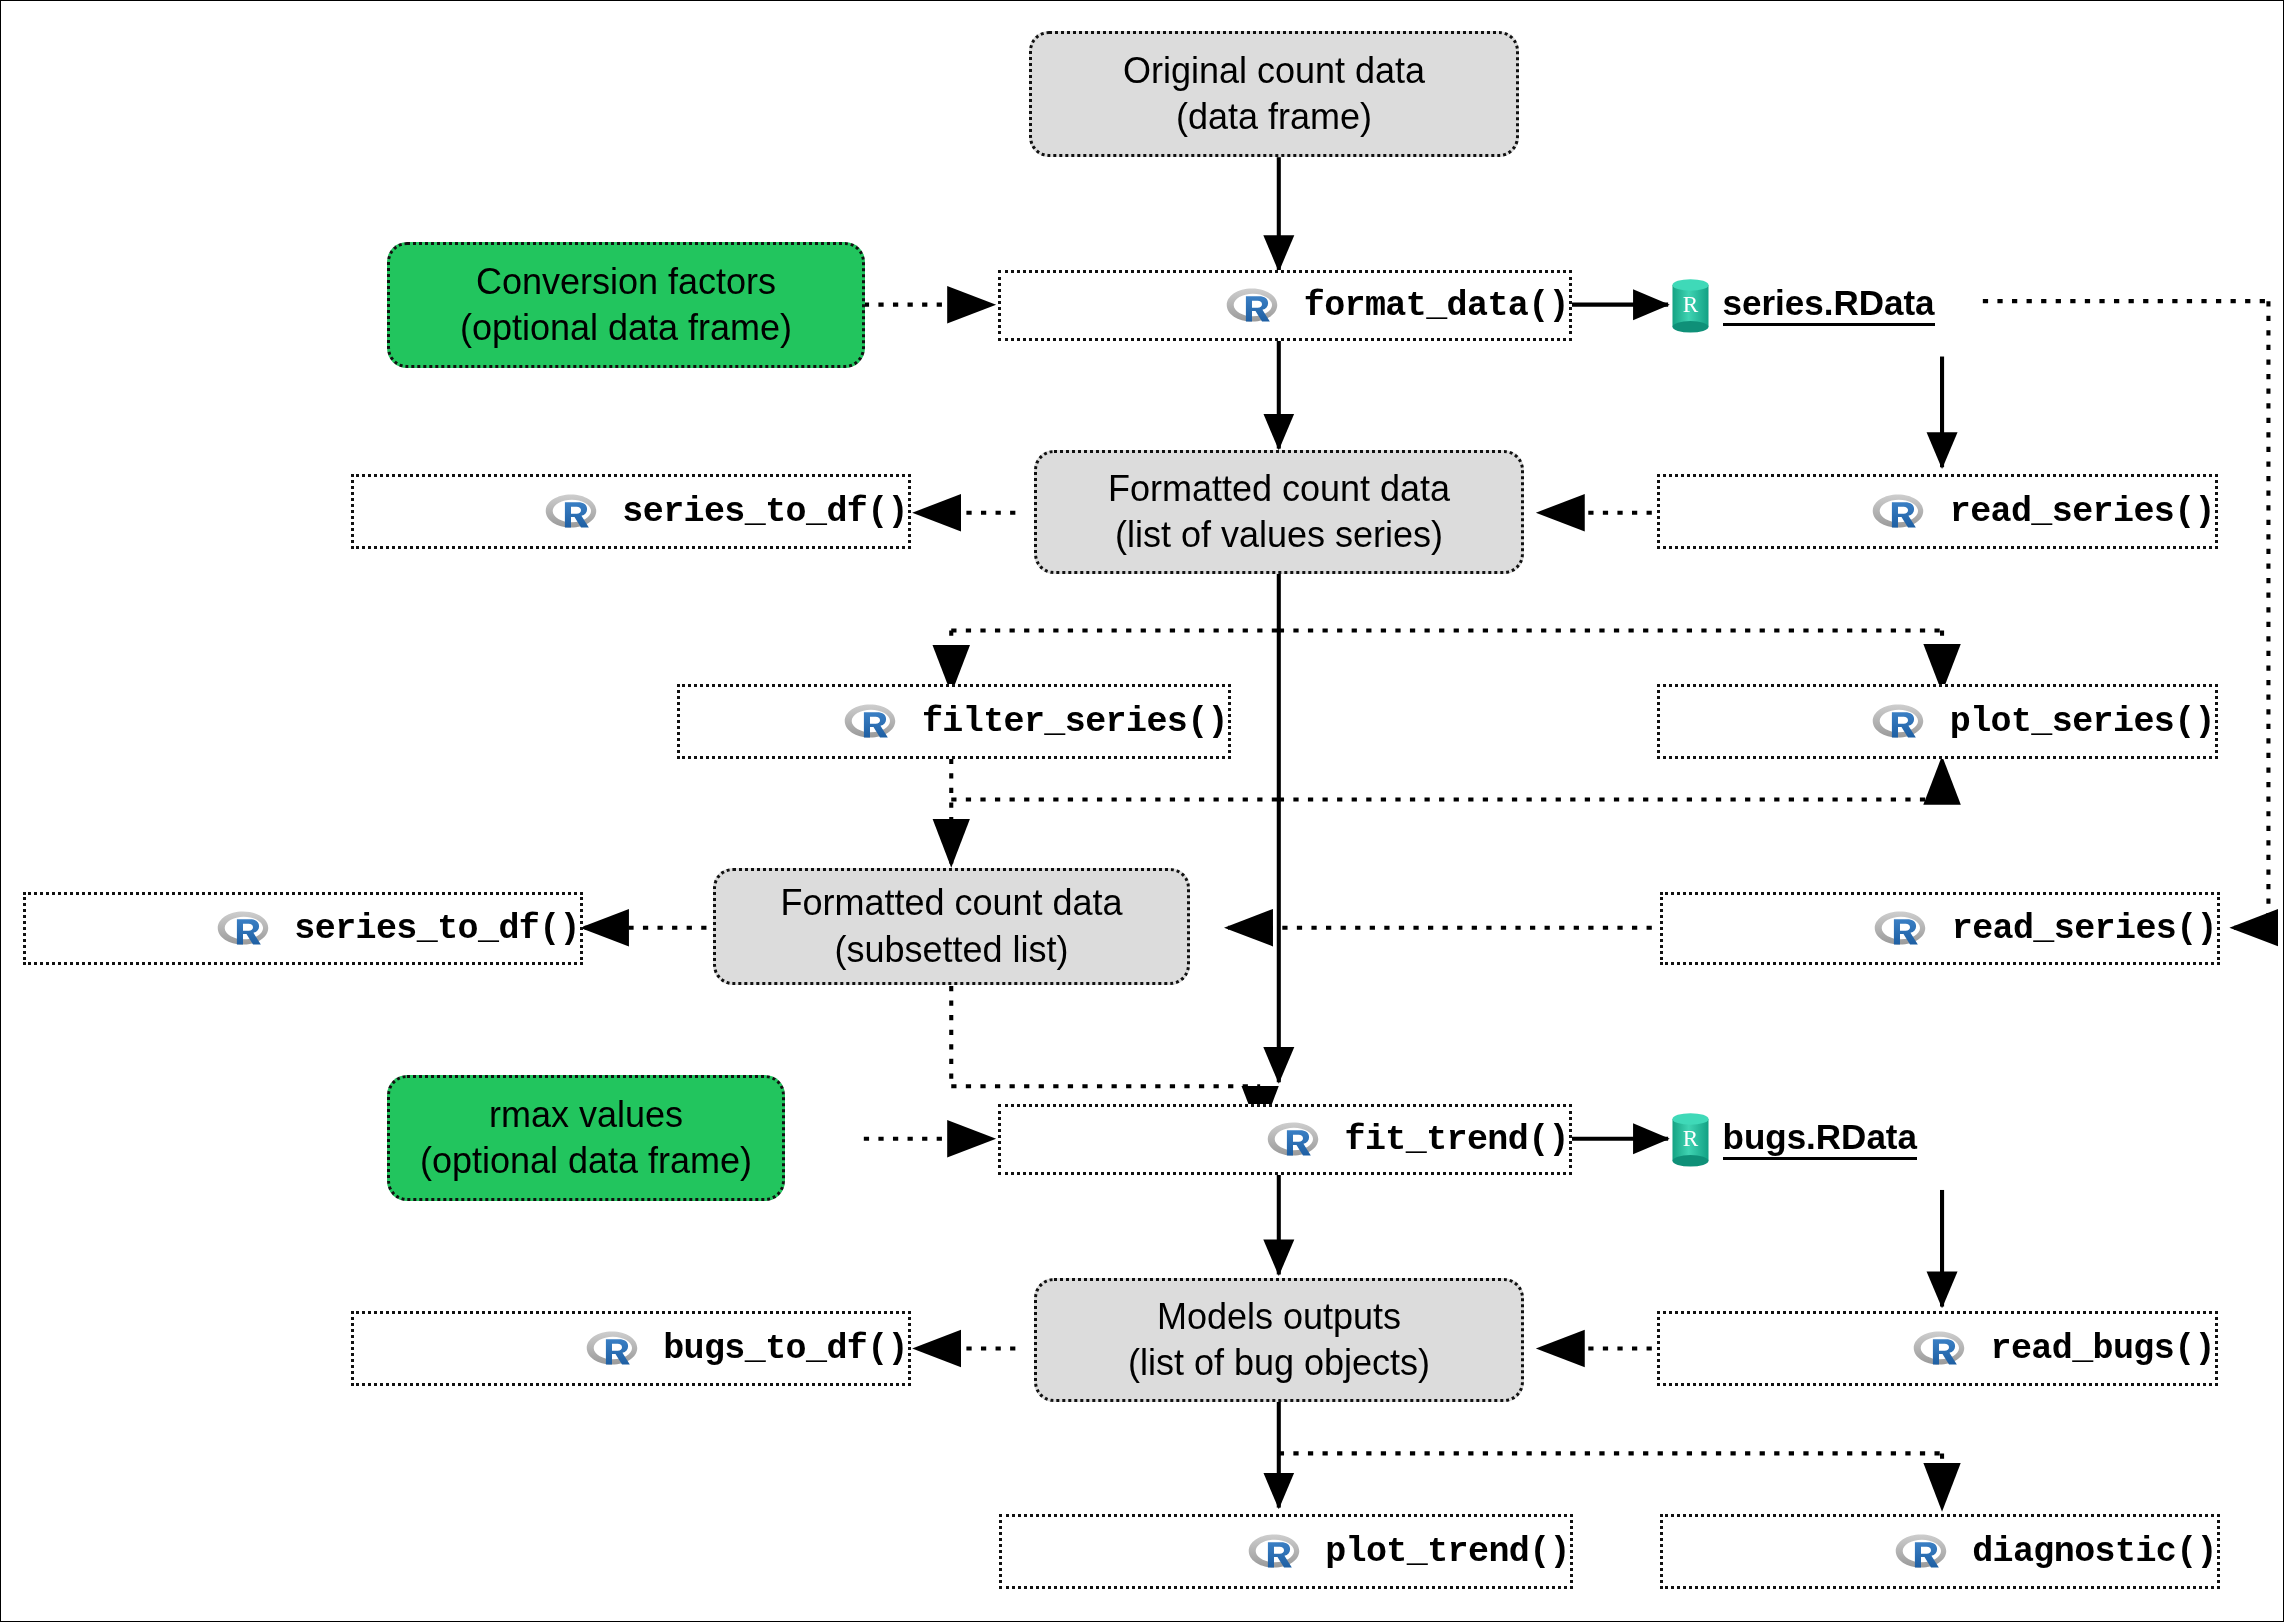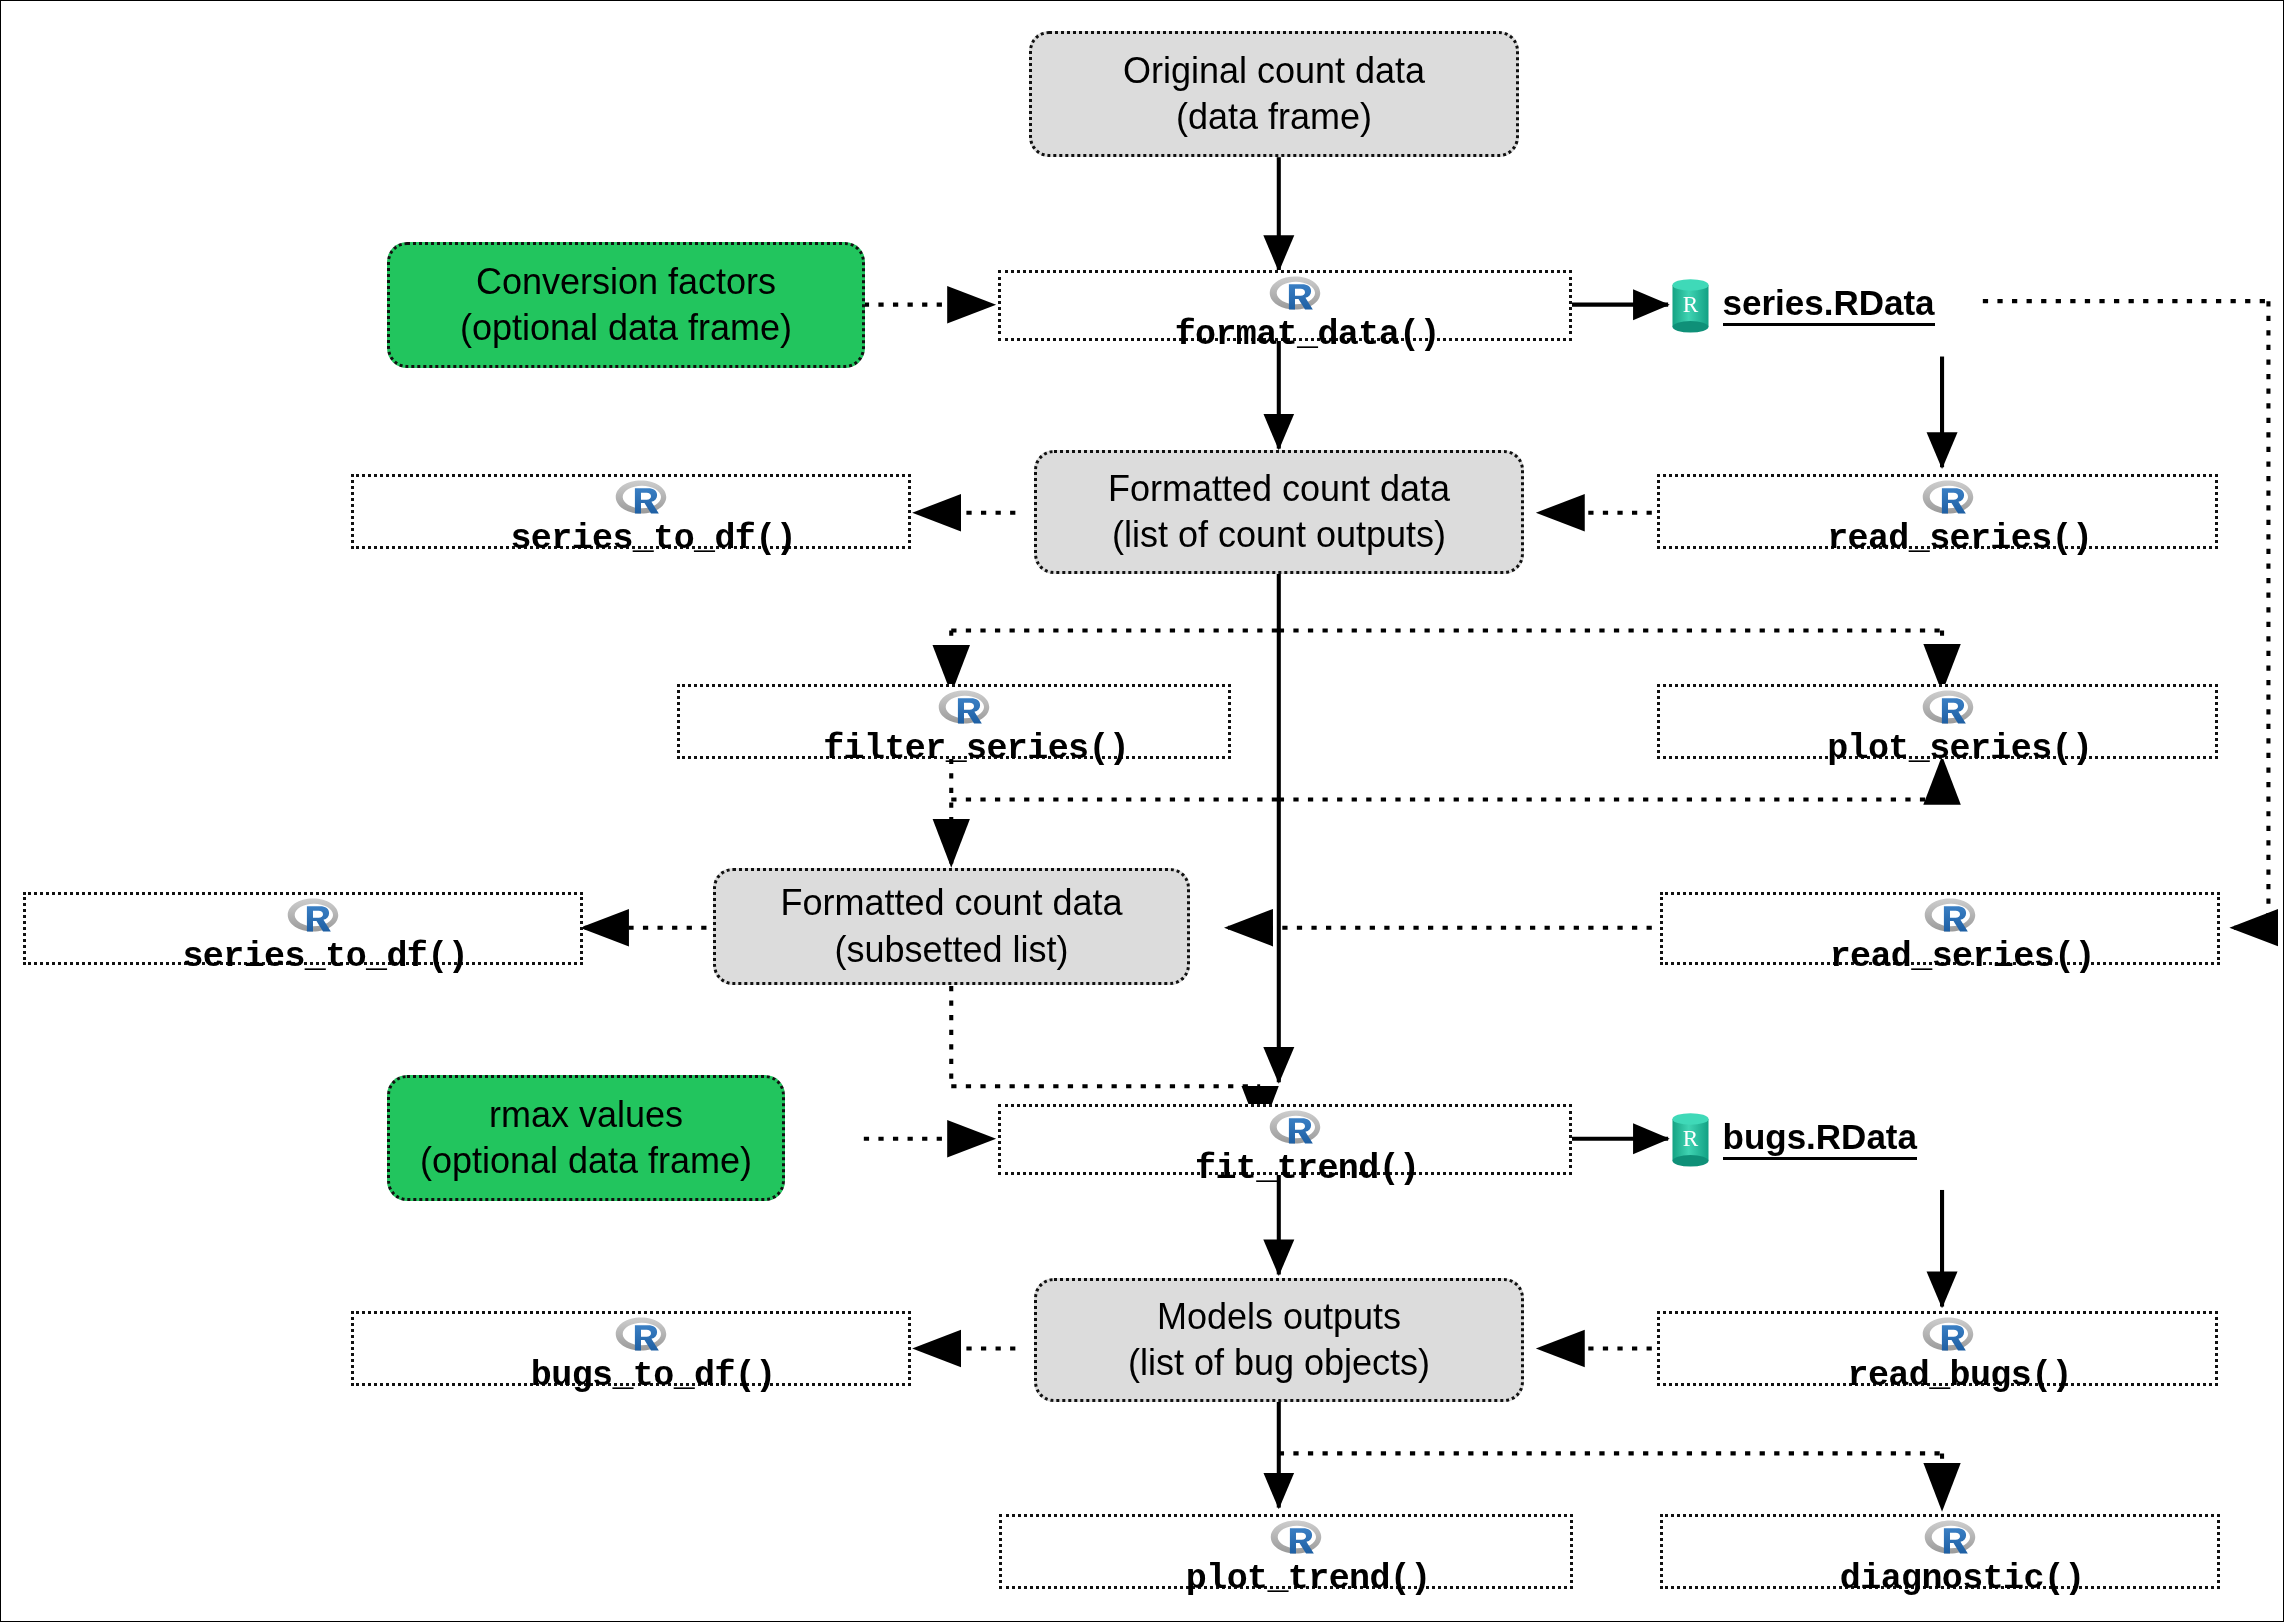--- a/index.html
+++ b/index.html
@@ -4,21 +4,21 @@
 <style>
   html,body{margin:0;padding:0;background:#fff;}
   body{font-family:"Liberation Sans",sans-serif;}
   #stage{position:relative;width:2284px;height:1622px;background:#fff;box-sizing:border-box;border:1.7px solid #000;overflow:hidden;}
   svg.layer{position:absolute;left:0;top:0;width:2284px;height:1622px;pointer-events:none;}
   .node{position:absolute;box-sizing:border-box;display:flex;align-items:center;}
   .data-node{border:3.5px dotted #111;border-radius:20px;background:#dcdcdc;justify-content:center;}
   .data-node.light{background:#22c55e;}
   .data-node .lbl{text-align:center;line-height:1.28;font-size:36px;color:#000;font-family:"Liberation Sans",sans-serif;}
   .data-node .lbl .l2{display:block;}
-  .fn-node{border:3.5px dotted #111;background:#fff;justify-content:space-between;padding-left:20px;flex-direction:column;}
+  .fn-node{border:3.5px dotted #111;background:#fff;justify-content:flex-end;padding-left:20px;}
   .fn-node .fname{font-family:"Liberation Mono",monospace;font-size:35px;font-weight:bold;color:#000;letter-spacing:-0.6px;margin-left:24.5px;white-space:nowrap;}
   .rlogo{width:54px;height:42px;flex:0 0 auto;}
   .file-node{justify-content:flex-start;}
   .file-node .fname{font-size:35px;color:#000;font-family:"Liberation Sans",sans-serif;white-space:nowrap;margin-left:10.5px;
     border-bottom:3.5px solid #000;padding-bottom:3.5px;line-height:1.0;font-weight:bold;}
   .dbico{width:43px;height:56px;flex:0 0 auto;}
 </style>
 </head>
 <body>
 
@@ -157,21 +157,21 @@
           <path d="M62 8C29 8 4 25 4 46c0 21 25 38 58 38s58-17 58-38C120 25 95 8 62 8zm2 64c-24 0-44-12-44-26s20-26 44-26 44 12 44 26-20 26-44 26z" fill="url(#g1)"></path>
           <path d="M48 26h30c13 0 21 6 21 16 0 8-5 13-13 15l17 27H85L70 60h-8v24H48V26zm14 10v16h13c6 0 10-3 10-8s-4-8-10-8H62z" fill="url(#g2)"></path>
         </svg>
     </span>
     <span class="fname">series_to_df()</span>
   </div>
 
   <div class="node data-node" style="left:1033px;top:449px;width:490px;height:124px;">
     <div class="lbl">
       <span>Formatted count data</span>
-      <span class="l2">(list of count outputs)</span>
+      <span class="l2">(list of values series)</span>
     </div>
   </div>
 
   <div class="node fn-node" style="left:1656px;top:473px;width:561px;height:75px;">
     <span class="rlogo">
       <svg viewBox="0 0 124 96">
           <path d="M62 8C29 8 4 25 4 46c0 21 25 38 58 38s58-17 58-38C120 25 95 8 62 8zm2 64c-24 0-44-12-44-26s20-26 44-26 44 12 44 26-20 26-44 26z" fill="url(#g1)"></path>
           <path d="M48 26h30c13 0 21 6 21 16 0 8-5 13-13 15l17 27H85L70 60h-8v24H48V26zm14 10v16h13c6 0 10-3 10-8s-4-8-10-8H62z" fill="url(#g2)"></path>
         </svg>
     </span>

